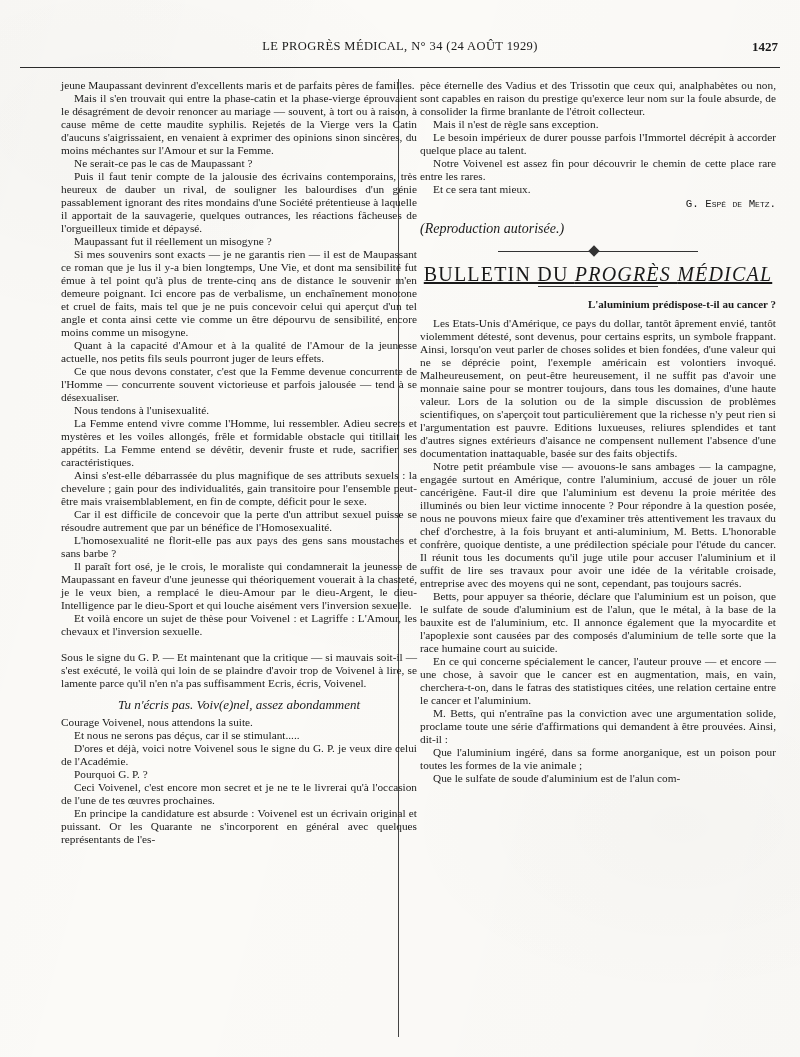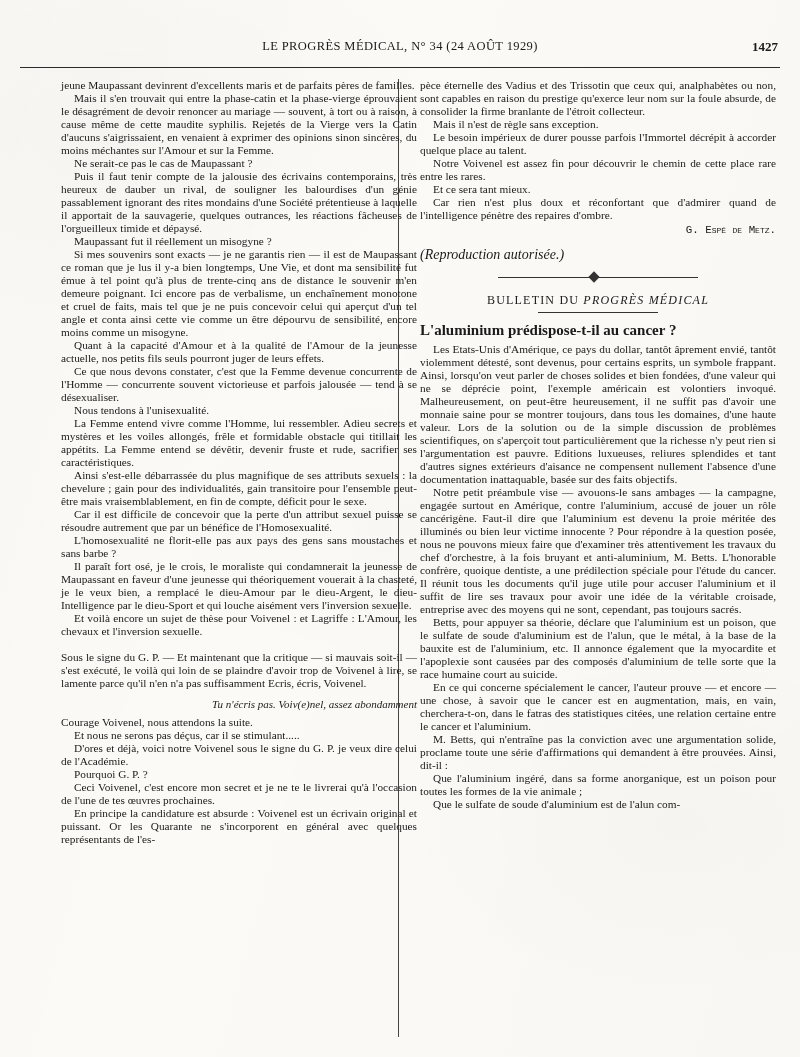--- a/index.html
+++ b/index.html
@@ -132,49 +132,50 @@
     position: absolute;
     left: 170px;
     top: 5px;
     width: 8px;
     height: 8px;
     background: #333;
     transform: rotate(45deg);
   }
   .bulletin-title {
     text-align: center;
-    font-size: 12px;
+    font-size: 20px;
     letter-spacing: 1.2px;
     margin: 6px 0 3px 0;
     text-indent: 0;
     font-family: "Liberation Serif", serif;
+    text-decoration: underline;
   }
   .bulletin-title .fancy {
     font-style: italic;
   }
   .section-head {
-    text-align: left;
+    text-align: right;
     font-weight: bold;
-    font-size: 15px;
+    font-size: 11px;
     margin: 11px 0 6px 0;
     text-indent: 0;
   }
   .small-rule {
     width: 120px;
     margin: 5px auto 8px auto;
     border-top: 1px solid #333;
   }
   .subhead-italic {
     text-indent: 0;
     margin-top: 7px;
   }
   .quote-line {
-    text-align: right;
+    text-align: center;
     font-style: italic;
-    font-size: 11px;
+    font-size: 13px;
     text-indent: 0;
     margin: 5px 0 5px 0;
   }
   .gap { height: 6px; }
   .gap-sm { height: 3px; }
 </style>
 </head>
 <body>
 
 <div class="page">
@@ -221,21 +222,20 @@
         <p>En principe la candidature est absurde : Voivenel est un écrivain original et puissant. Or les Quarante ne s'incorporent en général avec quelques représentants de l'es-</p>
         <p></p>
       </div>
 
       <div class="col col-right">
         <p class="noindent">pèce éternelle des Vadius et des Trissotin que ceux qui, analphabètes ou non, sont capables en raison du prestige qu'exerce leur nom sur la foule absurde, de consolider la firme branlante de l'étroit collecteur.</p>
         <p>Mais il n'est de règle sans exception.</p>
         <p>Le besoin impérieux de durer pousse parfois l'Immortel décrépit à accorder quelque place au talent.</p>
         <p>Notre Voivenel est assez fin pour découvrir le chemin de cette place rare entre les rares.</p>
         <p>Et ce sera tant mieux.</p>
-        <p>Car rien n'est plus doux et réconfortant que d'admirer quand de l'intelligence pénètre des repaires d'ombre.</p>
         <p class="sig">G. Espé de Metz.</p>
         <p class="repro">(Reproduction autorisée.)</p>
 
         <div class="ornament">
           <div class="bar"></div>
           <div class="dia"></div>
         </div>
 
         <div class="bulletin-title">
           <span>BULLETIN DU </span><span class="fancy">PROGRÈS </span><span class="fancy">MÉDICAL</span>

